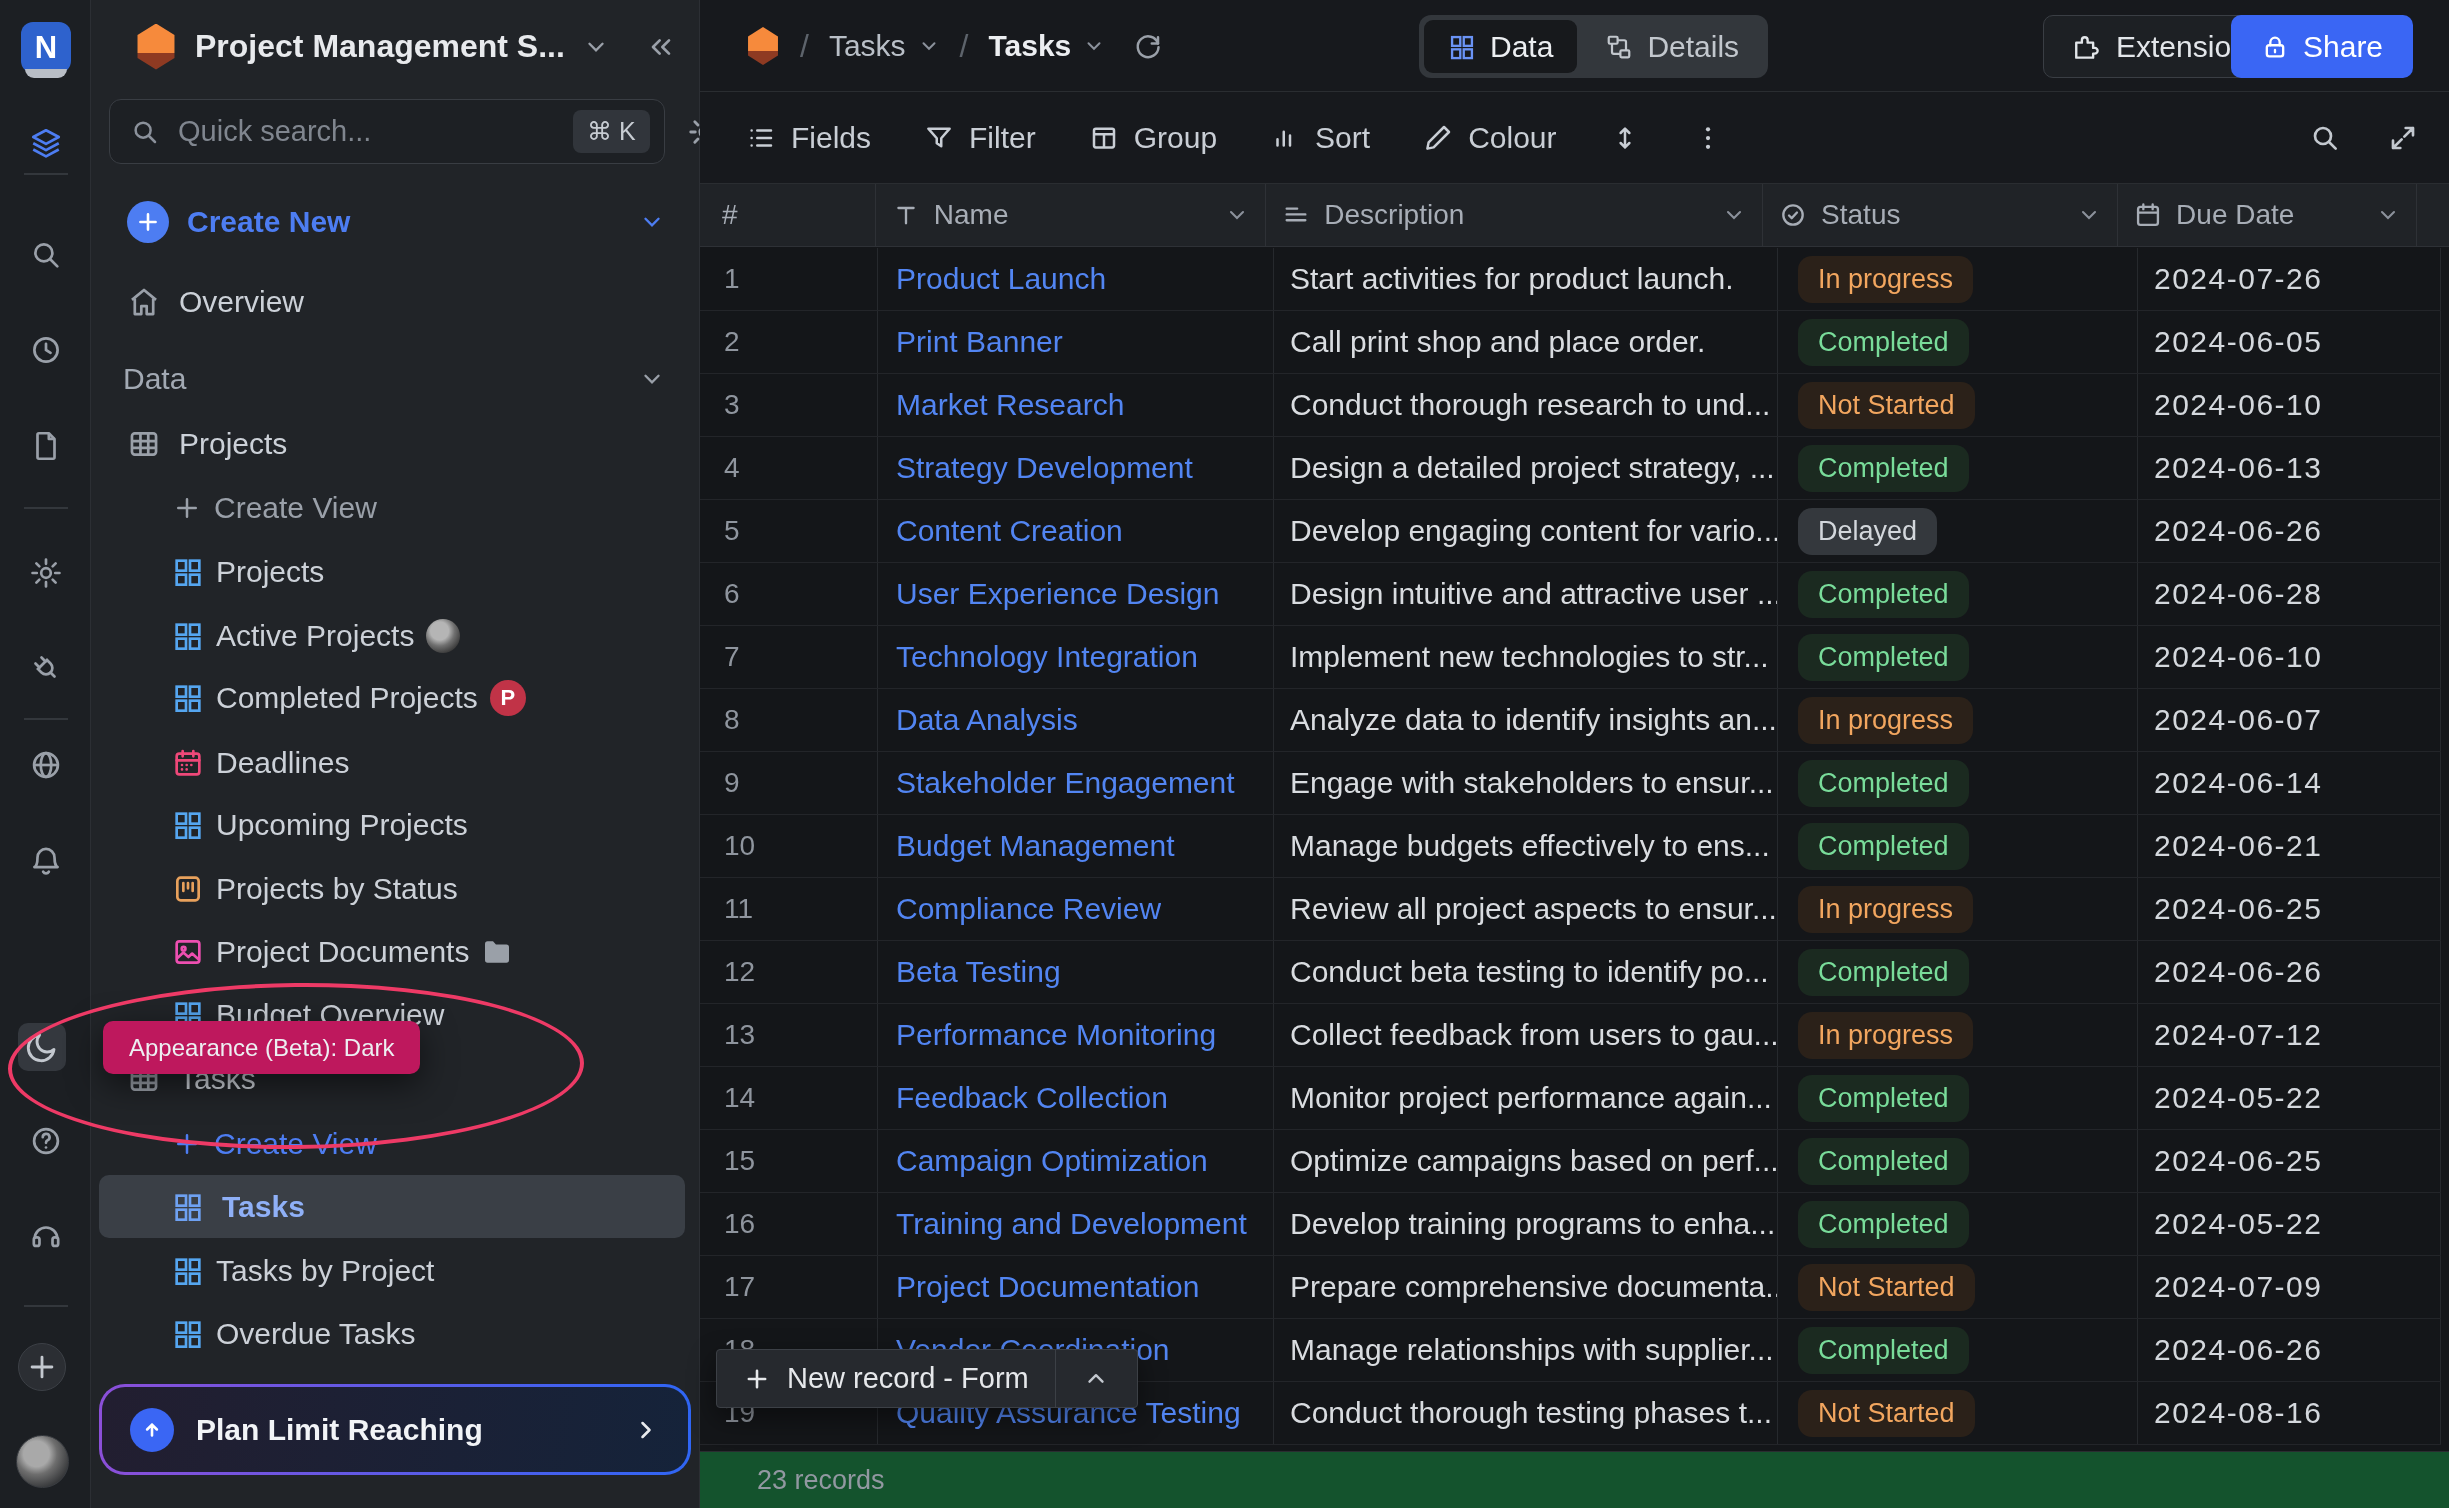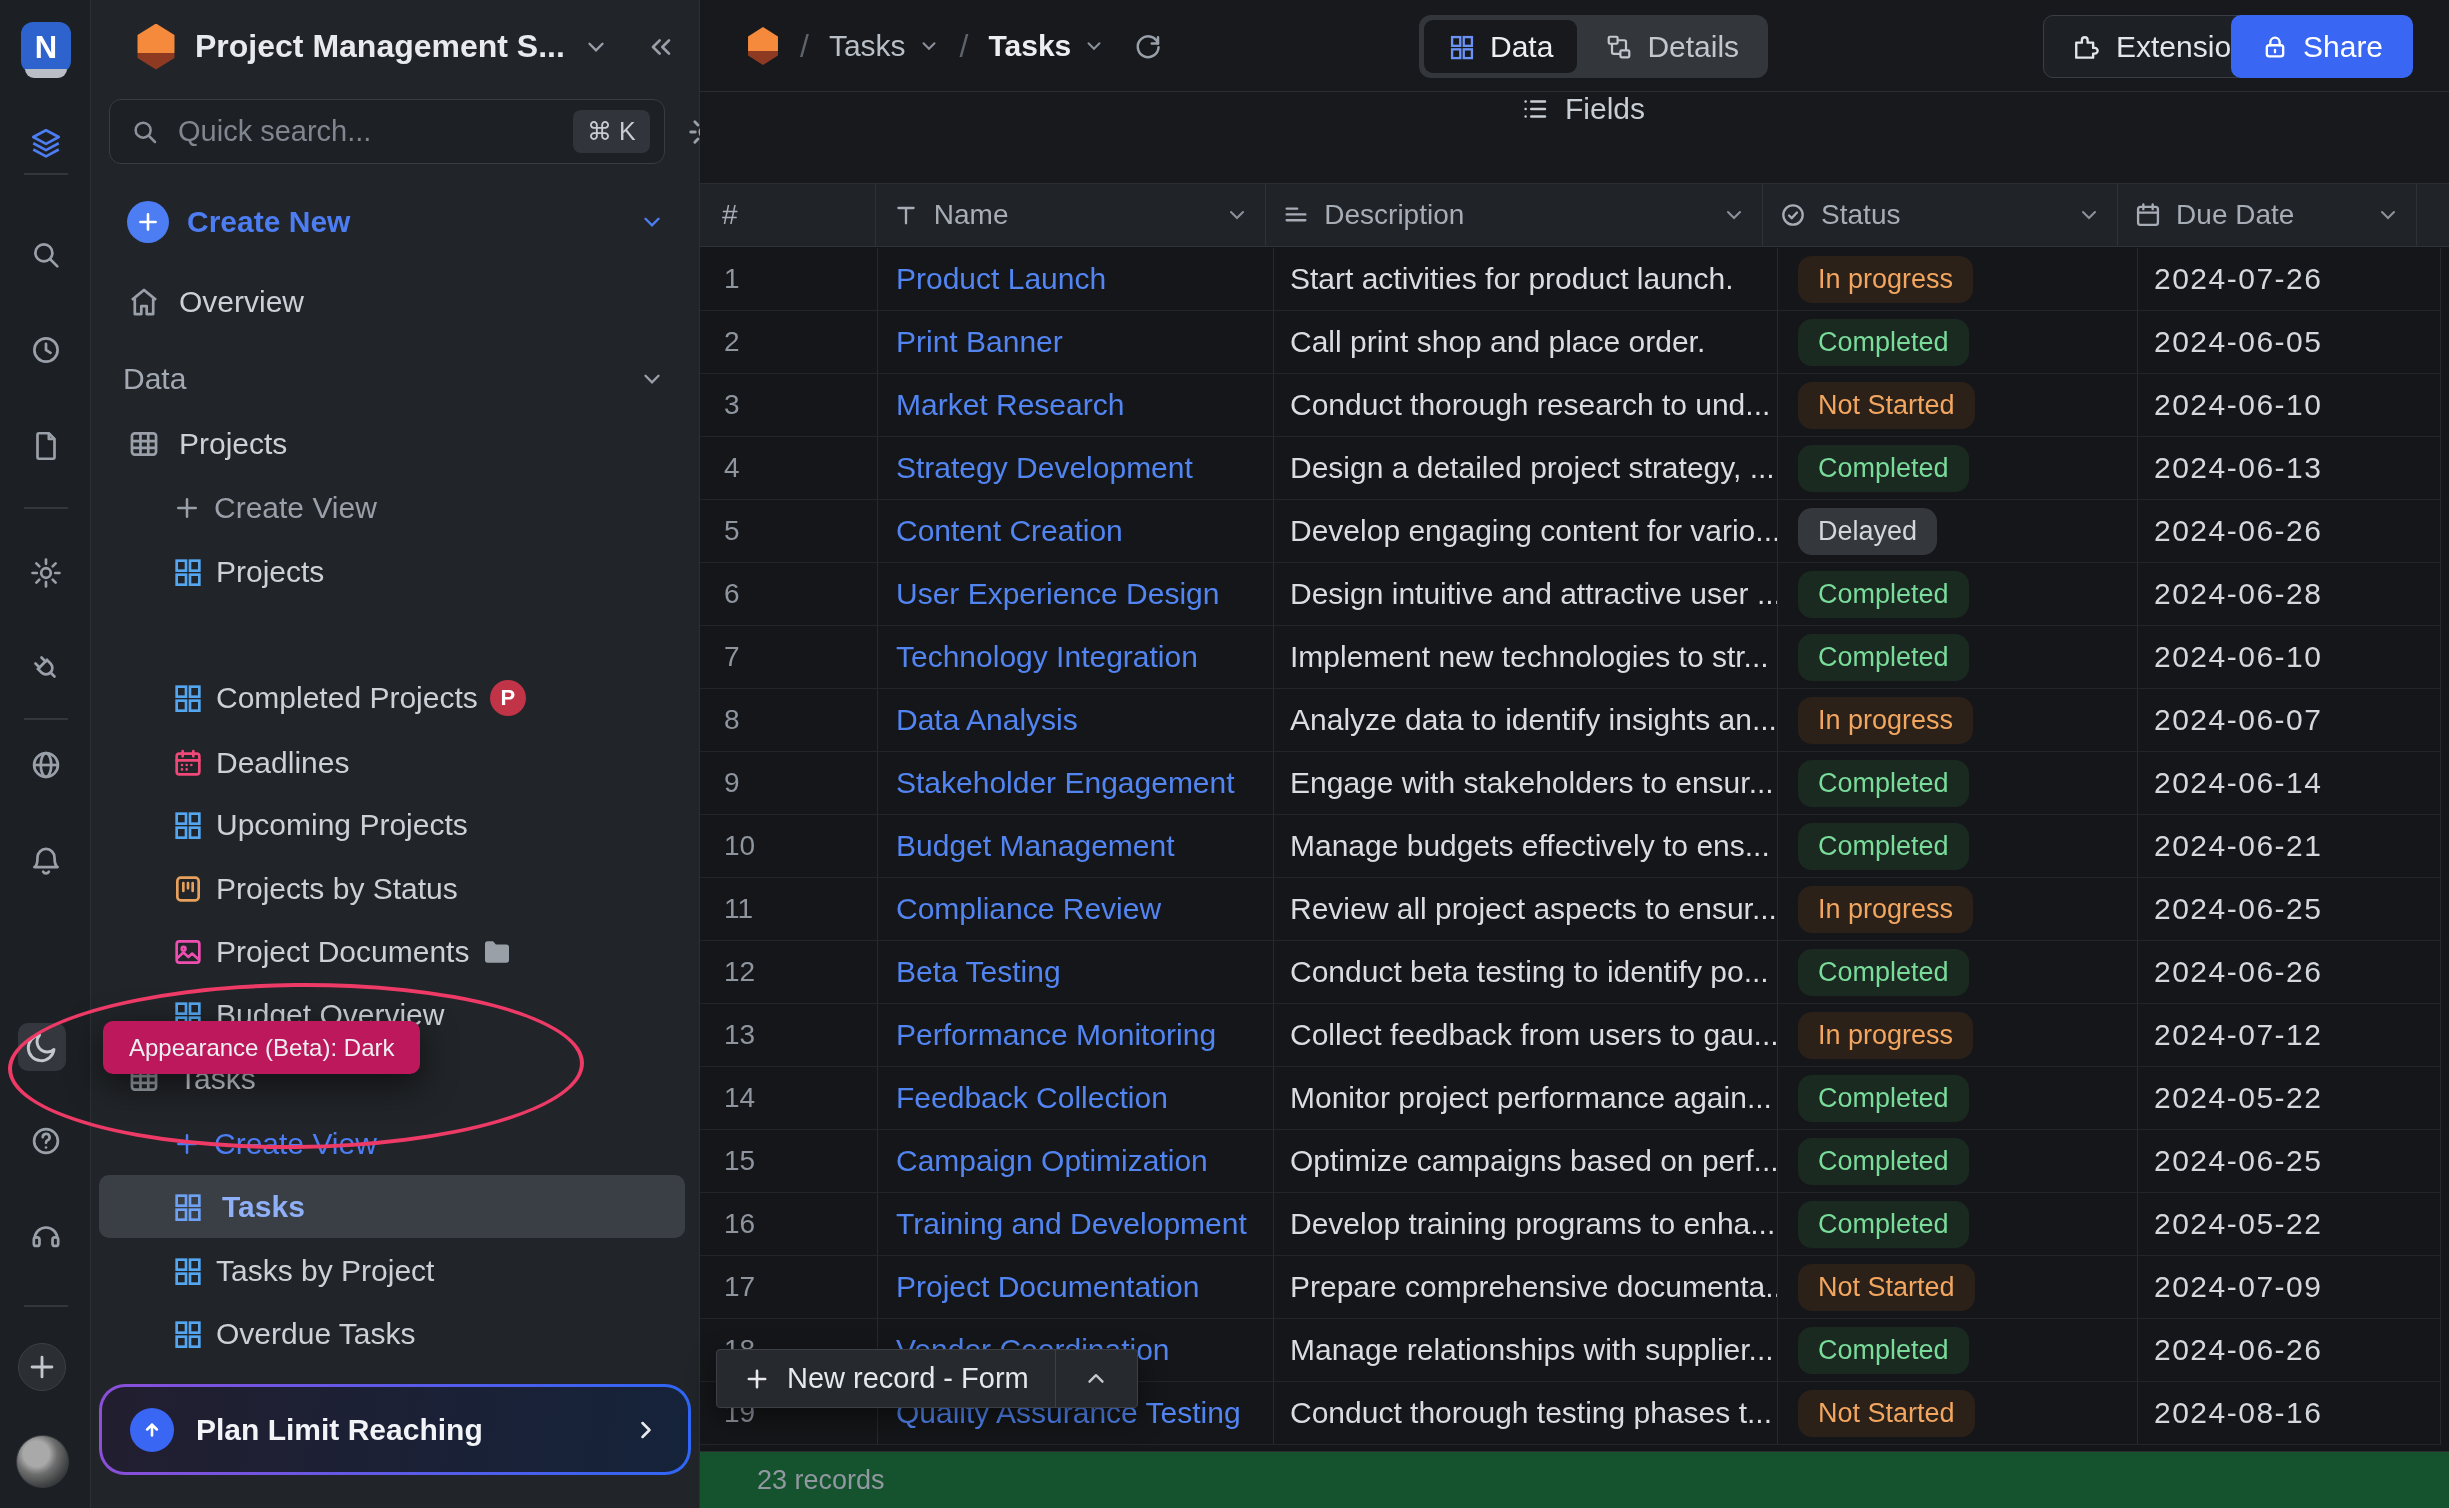--- a/index.html
+++ b/index.html
@@ -76,21 +76,21 @@
   .crumb-cur{color:#eceef1;font-weight:600;}
   .slash{color:#5d636b;font-size:32px;}
   .seg{position:absolute;left:719px;top:15px;height:63px;background:#33373c;border-radius:12px;display:flex;align-items:center;padding:5px;gap:4px;}
   .seg .opt{display:flex;align-items:center;gap:14px;height:53px;padding:0 24px;border-radius:9px;font-size:30px;color:#c2c7cd;}
   .seg .opt.active{background:#17191c;color:#eceef1;}
   .btn-ghost{position:absolute;top:15px;height:63px;border:1px solid #3a3e44;border-radius:10px;background:#1d2024;
     display:flex;align-items:center;gap:16px;padding:0 26px;font-size:30px;color:#e3e6ea;}
   .btn-share{position:absolute;top:15px;height:63px;border-radius:10px;background:#3a66f4;display:flex;align-items:center;gap:14px;
     padding:0 30px;font-size:30px;color:#fff;font-weight:500;}
   .toolbar{position:absolute;left:0;top:92px;width:100%;height:92px;background:#17191d;border-bottom:1px solid #2a2d31;
-    display:flex;align-items:center;padding:0 30px 0 46px;gap:53px;color:#c9ced5;flex-direction:column;}
+    display:flex;align-items:center;padding:0 30px 0 46px;gap:53px;color:#c9ced5;}
   .tbtn{display:flex;align-items:center;gap:15px;font-size:30px;color:#c9ced5;}
   .tb-right{margin-left:auto;display:flex;align-items:center;gap:46px;color:#c3c8cf;}
 
   
   .ghead{position:absolute;left:0;top:184px;width:100%;height:63px;background:#202327;border-bottom:1px solid #2e3136;display:flex;}
   .gh{display:flex;align-items:center;gap:14px;font-size:28px;color:#a7adb6;border-right:1px solid #2e3136;padding:0 16px;position:relative;}
   .gh .hchev{position:absolute;right:16px;color:#8b919b;}
   .rows{position:absolute;left:0;top:248px;width:1741px;}
   .trow{display:flex;height:63px;border-bottom:1px solid #232529;background:#141619;}
   .c{border-right:1px solid #26292d;display:flex;align-items:center;font-size:30px;}
@@ -284,20 +284,30 @@
       <div class="nav-item lvl1" style="top:540px">
         <svg class="ic icon-blue" width="32" height="32" viewBox="0 0 24 24" fill="none" stroke="currentColor" stroke-width="2">
             <rect x="3.5" y="3.5" width="7" height="7.5"></rect>
             <rect x="13.5" y="3.5" width="7" height="7.5"></rect>
             <rect x="3.5" y="14" width="7" height="7.5"></rect>
             <rect x="13.5" y="14" width="7" height="7.5"></rect>
           </svg>
         <span class="lbl">Projects</span>
       </div>
 
+      <div class="nav-item lvl1" style="top:604px">
+        <svg class="ic icon-blue" width="32" height="32" viewBox="0 0 24 24" fill="none" stroke="currentColor" stroke-width="2">
+            <rect x="3.5" y="3.5" width="7" height="7.5"></rect>
+            <rect x="13.5" y="3.5" width="7" height="7.5"></rect>
+            <rect x="3.5" y="14" width="7" height="7.5"></rect>
+            <rect x="13.5" y="14" width="7" height="7.5"></rect>
+          </svg>
+        <span class="lbl">Active Projects</span>
+        <span class="mini-avatar"></span>
+      </div>
 
       <div class="nav-item lvl1" style="top:666px">
         <svg class="ic icon-blue" width="32" height="32" viewBox="0 0 24 24" fill="none" stroke="currentColor" stroke-width="2">
             <rect x="3.5" y="3.5" width="7" height="7.5"></rect>
             <rect x="13.5" y="3.5" width="7" height="7.5"></rect>
             <rect x="3.5" y="14" width="7" height="7.5"></rect>
             <rect x="13.5" y="14" width="7" height="7.5"></rect>
           </svg>
         <span class="lbl">Completed Projects</span>
         <span class="pbadge">P</span>

